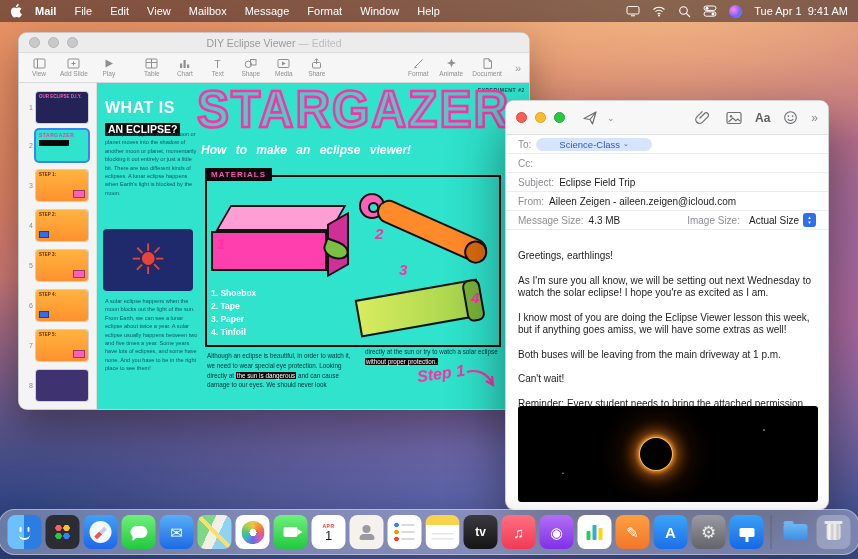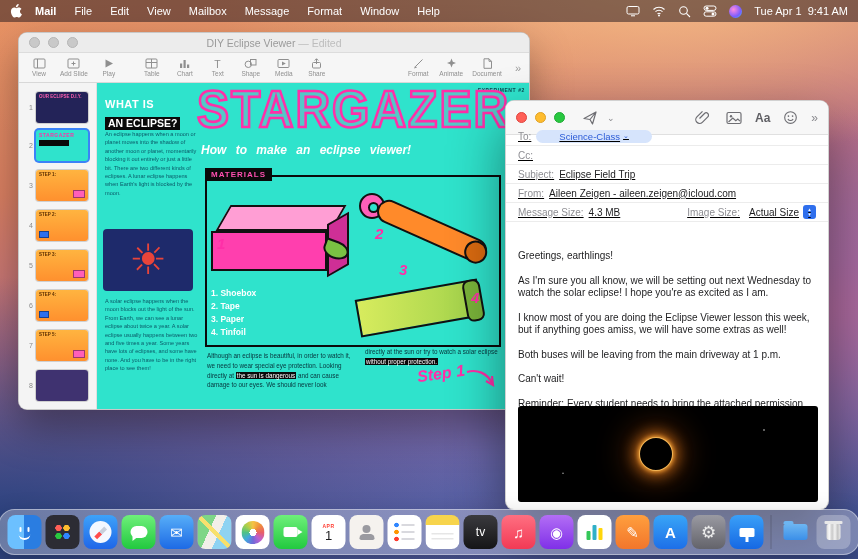--- a/index.html
+++ b/index.html
@@ -70,21 +70,21 @@
   .th-block2{position:absolute;left:3px;bottom:3px;width:10px;height:7px;background:#2f6fed;border:1px solid rgba(0,0,0,.4);}
   .th-bar{position:absolute;left:3px;top:10px;width:30px;height:6px;background:#0a0a0a;}
 
   
   .slide{position:absolute;left:78px;top:50px;width:434px;height:328px;background:#2fe3cc;overflow:hidden;}
   .exp-tag{position:absolute;top:4px;right:6px;font-size:5px;font-weight:bold;color:#0a4a52;letter-spacing:.6px;}
   .big-title{position:absolute;left:100px;top:-4px;font-size:48px;font-weight:800;letter-spacing:2px;
       white-space:nowrap;color:rgba(255,80,180,.18);-webkit-text-stroke:2.5px #ff2fa8;transform:scale(1,1.08);transform-origin:left top;}
   .subtitle{position:absolute;left:104px;top:60px;color:#fff;font-size:12px;font-weight:bold;font-style:italic;word-spacing:6px;}
   .heading{position:absolute;left:8px;top:15px;line-height:1.25;}
-  .heading .h1{font-size:11px;font-weight:800;color:#fff;letter-spacing:.5px;}
+  .heading .h1{font-size:16px;font-weight:800;color:#fff;letter-spacing:.5px;}
   .heading .h2{font-size:10.5px;font-weight:800;color:#fff;background:#0a0a0a;padding:0 3px;display:inline-block;}
   .smalltext{position:absolute;font-size:5.6px;line-height:1.5;color:#0a5a68;width:94px;}
   .p1{left:8px;top:47px;}
   .p2{left:8px;top:214px;}
   .sunbox{position:absolute;left:6px;top:146px;width:90px;height:62px;background:#1e2a6b;border-radius:4px;
       display:flex;align-items:center;justify-content:center;}
   .sun{font-size:42px;color:#e8443a;line-height:1;}
 
   .mat-label{position:absolute;left:108px;top:85px;background:#0a0a0a;color:#ff4fb0;font-size:8px;
       font-weight:bold;letter-spacing:1px;padding:2px 6px;z-index:3;}
@@ -116,21 +116,21 @@
       box-shadow:0 24px 55px rgba(0,0,0,.45);z-index:20;}
   .mail-toolbar{position:absolute;top:0;left:0;right:0;height:34px;background:#f7f7f7;
       border-bottom:1px solid #e0e0e0;display:flex;align-items:center;padding:0 10px;gap:6px;}
   .mt-icon{display:flex;align-items:center;justify-content:center;padding:0 3px;}
   .mt-icon svg{display:block;}
   .mt-right{margin-left:auto;display:flex;align-items:center;gap:10px;}
   .aa{font-size:12px;color:#5f5f64;font-weight:bold;}
   .chev{font-size:9px;color:#8a8a8e;}
   .ovf{font-size:12px;color:#8a8a8e;}
 
-  .mail-rows{position:absolute;top:26px;left:0;right:0;text-decoration:underline;}
+  .mail-rows{position:absolute;top:34px;left:0;right:0;}
   .mrow{height:19px;display:flex;align-items:center;padding:0 12px;border-bottom:1px solid #ececec;font-size:10px;}
   .mlabel{color:#8e8e93;margin-right:5px;white-space:nowrap;}
   .mvalue{color:#1d1d1f;}
   .token{background:#d6e4fc;color:#2b5bd7;border-radius:9px;padding:1px 23px;font-size:9.5px;display:inline-flex;align-items:center;gap:3px;}
   .token .tchev{font-size:7px;}
   .size-right{margin-left:auto;display:flex;align-items:center;gap:4px;}
   .stepper{width:13px;height:14px;background:#2f6fed;border-radius:3px;color:#fff;display:flex;flex-direction:column;
       align-items:center;justify-content:center;line-height:1;font-size:5px;}
 
   .mail-body{position:absolute;top:129px;left:0;right:0;height:176px;padding:8px 12px 0 12px;
@@ -195,21 +195,21 @@
       radial-gradient(circle at 3px 17px,#ff3b30 2px,transparent 2.6px),
       linear-gradient(#d9d9de,#d9d9de),linear-gradient(#d9d9de,#d9d9de),linear-gradient(#d9d9de,#d9d9de);
       background-repeat:no-repeat;
       background-size:auto,auto,auto,13px 2px,13px 2px,13px 2px;
       background-position:0 0,0 0,0 0,8px 2px,8px 9px,8px 16px;}
   .di-notes{background:
       linear-gradient(#e6e6e6,#e6e6e6) 6px 18px/22px 1.5px no-repeat,
       linear-gradient(#e6e6e6,#e6e6e6) 6px 23px/22px 1.5px no-repeat,
       linear-gradient(#f7d44c,#f7d44c) 0 0/34px 10px no-repeat,#fff;}
   .di-tv{background:linear-gradient(#3a3a3e,#151517);}
-  .tvtext{color:#fff;font-size:12px;font-weight:normal;line-height:1;}
+  .tvtext{color:#fff;font-size:12px;font-weight:bold;line-height:1;}
   .di-music{background:linear-gradient(#ff6f81,#f23a55);}
   .di-podcasts{background:linear-gradient(#b36ef5,#8030e8);}
   .di-numbers{background:#fff;}
   .bars{display:flex;align-items:flex-end;gap:2px;height:16px;}
   .bars span{width:4px;border-radius:1px;}
   .b1{height:9px;background:#34c759;} .b2{height:15px;background:#30b0c7;} .b3{height:12px;background:#ffd60a;}
   .di-pages{background:linear-gradient(#ff9f3e,#f2762b);}
   .di-appstore{background:linear-gradient(#39a5f7,#1d6fe8);}
   .as{font-weight:bold;font-size:15px;}
   .di-settings{background:linear-gradient(#9a9aa2,#63636a);}

